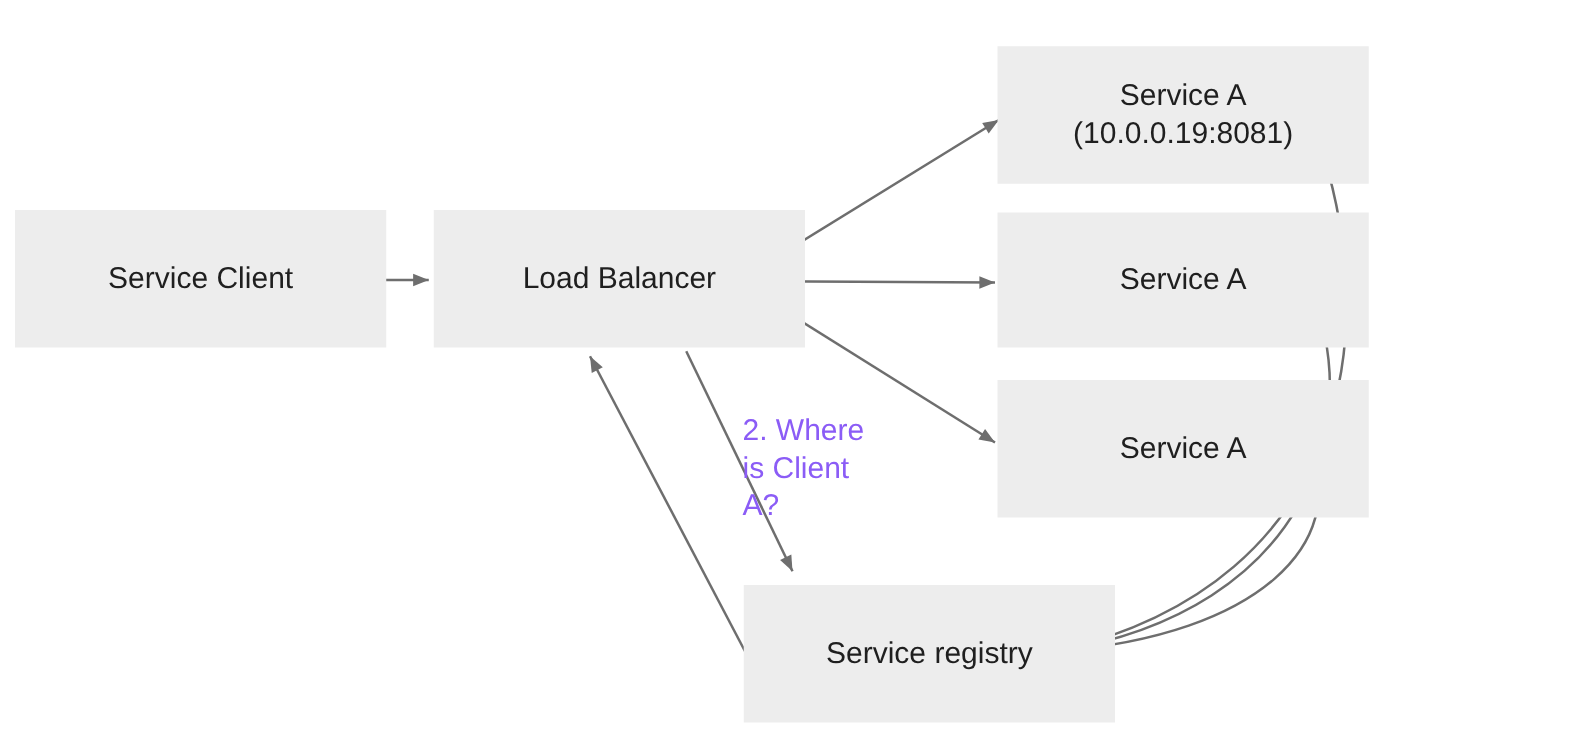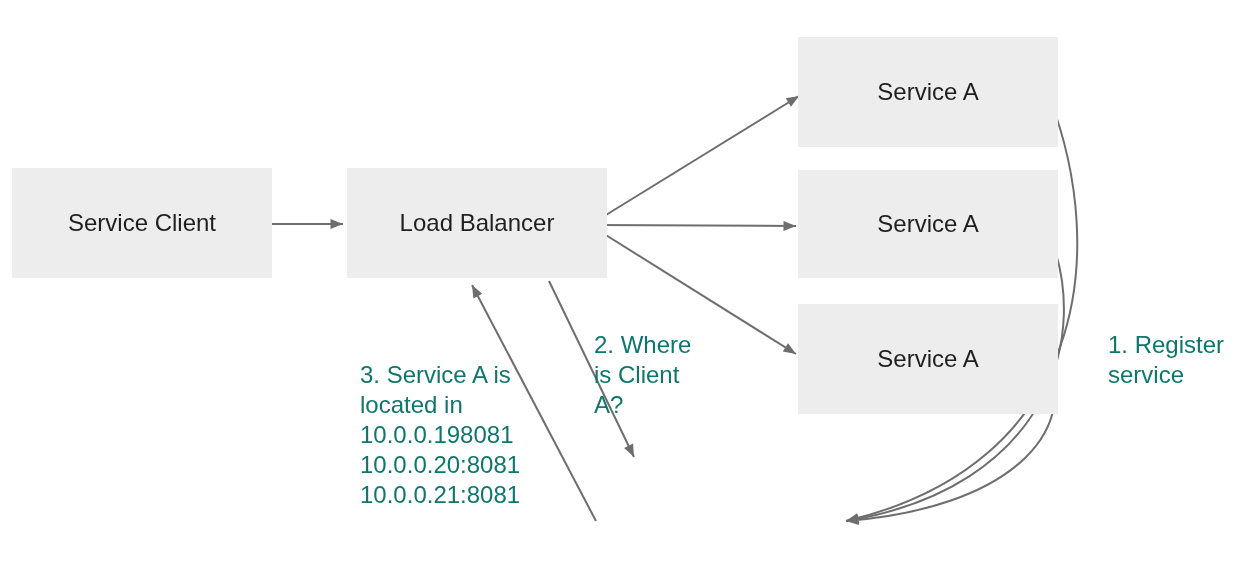--- a/index.html
+++ b/index.html
@@ -21,21 +21,21 @@
     width: 1258px;
     height: 588px;
   }
   .arrow-layer path.edge {
     fill: none;
     stroke: #6e6e6e;
     stroke-width: 2;
   }
   .node {
     position: absolute;
-    width: 260px;
+    width: 297px;
     height: 110px;
     background: #ededed;
     display: flex;
     flex-direction: column;
     align-items: center;
     justify-content: center;
     font-size: 24px;
     line-height: 30px;
     color: #1f1f1f;
     text-align: center;
@@ -43,21 +43,21 @@
   #n-client        { left: 12px;  top: 168px; }
   #n-loadbalancer  { left: 347px; top: 168px; }
   #n-servicea1     { left: 798px; top: 37px;  }
   #n-servicea2     { left: 798px; top: 170px; height: 108px; }
   #n-servicea3     { left: 798px; top: 304px; }
   #n-registry      { left: 595px; top: 468px; }
   .ann {
     position: absolute;
     font-size: 24px;
     line-height: 30px;
-    color: #0f766e;
+    color: #8b5cf6;
     white-space: nowrap;
     text-align: left;
   }
   #ann-step1 { left: 1108px; top: 330px; }
   #ann-step2 { left: 594px;  top: 330px; }
   #ann-step3 { left: 360px;  top: 360px; }
 </style>
 </head>
 <body>
 
@@ -87,43 +87,36 @@
   <div class="node" id="n-loadbalancer">
     <div>Load Balancer</div>
   </div>
 
   <div class="node" id="n-client">
     <div>Service Client</div>
   </div>
 
   <div class="node" id="n-servicea1">
     <div>Service A</div>
+    <div>(10.0.0.19:8081)</div>
   </div>
 
   <div class="node" id="n-servicea2">
     <div>Service A</div>
   </div>
 
   <div class="node" id="n-servicea3">
     <div>Service A</div>
   </div>
 
+  <div class="node" id="n-registry">
+    <div>Service registry</div>
+  </div>
 
-  <div class="ann" id="ann-step1">
-    <div>1. Register</div>
-    <div>service</div>
-  </div>
 
   <div class="ann" id="ann-step2">
     <div>2. Where</div>
     <div>is Client</div>
     <div>A?</div>
   </div>
 
-  <div class="ann" id="ann-step3">
-    <div>3. Service A is</div>
-    <div>located in</div>
-    <div>10.0.0.198081</div>
-    <div>10.0.0.20:8081</div>
-    <div>10.0.0.21:8081</div>
-  </div>
 
 </div>
 
 </body></html>

